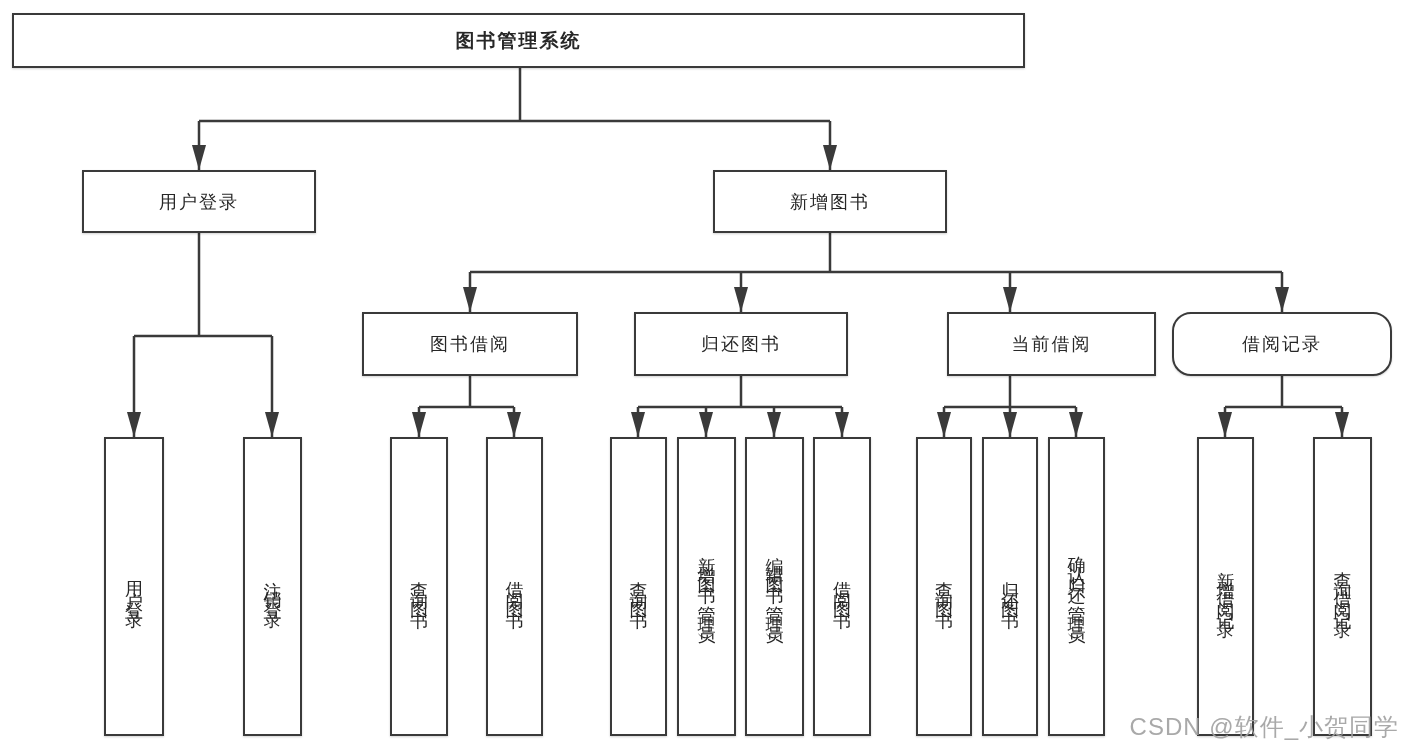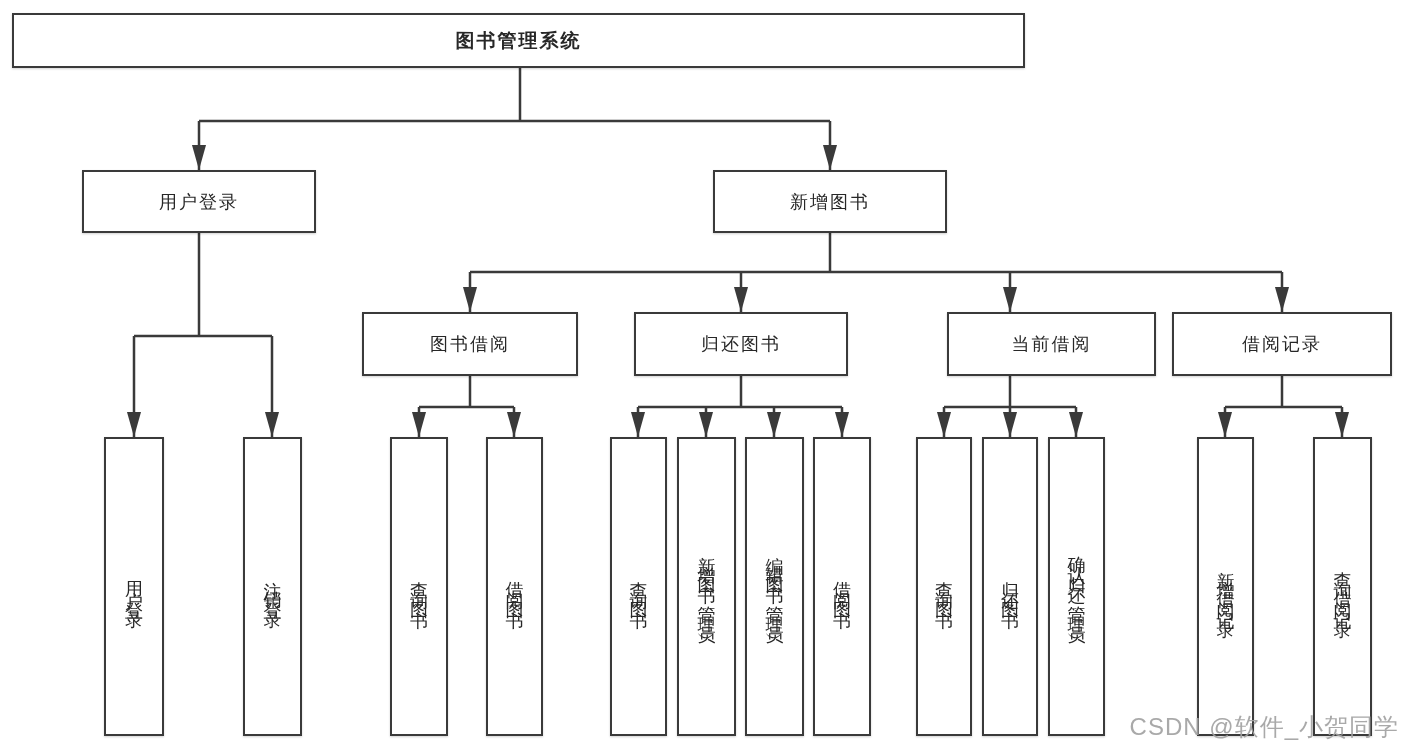--- a/index.html
+++ b/index.html
@@ -104,21 +104,21 @@
 
   <div class="node" style="left:362px;top:312px;width:216px;height:64px;">
     <span class="lbl">图书借阅</span>
   </div>
   <div class="node" style="left:634px;top:312px;width:214px;height:64px;">
     <span class="lbl">归还图书</span>
   </div>
   <div class="node" style="left:947px;top:312px;width:209px;height:64px;">
     <span class="lbl">当前借阅</span>
   </div>
-  <div class="node" style="left:1172px;top:312px;width:220px;height:64px;">
+  <div class="node" style="left:1172px;top:312px;width:220px;height:64px;border-radius:19px;">
     <span class="lbl">借阅记录</span>
   </div>
 
   <div class="node leaf" style="left:104px;top:437px;width:60px;height:299px;">
     <span class="lbl">用户登录</span>
   </div>
   <div class="node leaf" style="left:243px;top:437px;width:59px;height:299px;">
     <span class="lbl">注销登录</span>
   </div>
 

